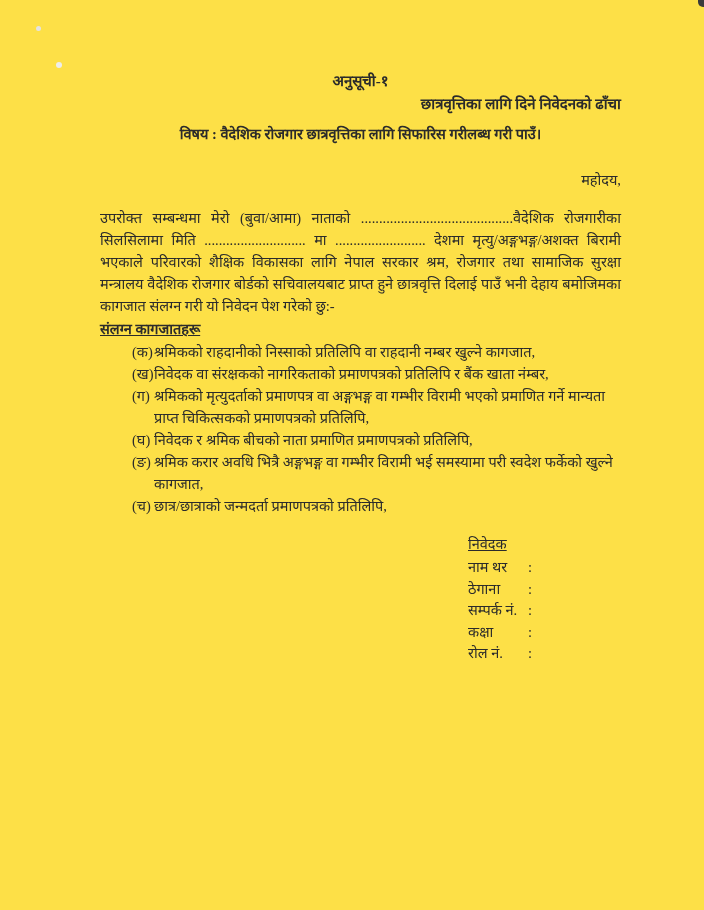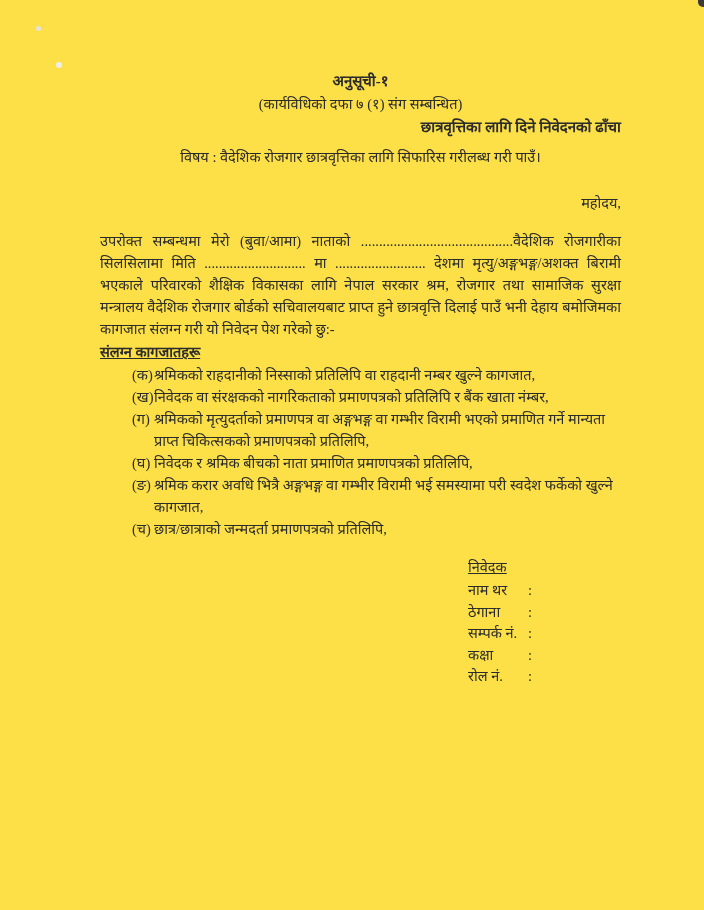--- a/index.html
+++ b/index.html
@@ -35,21 +35,21 @@
     text-align: right;
     margin-top: 5px;
     padding-right: 2px;
   }
 
   .addressee { margin-top: 3px; }
   .addressee-dots { letter-spacing: 0.5px; line-height: 18px; }
 
   .subject {
     text-align: center;
-    font-weight: normal;
+    font-weight: bold;
     margin-top: 8px;
   }
 
   .salutation { margin-top: 24px; text-align: right; }
 
   .body-par {
     margin-top: 16px;
     text-align: justify;
   }
 
@@ -102,21 +102,20 @@
 <div class="page">
 
   <span class="speck a"></span>
   <span class="speck b"></span>
   <span class="corner-mark"></span>
 
   <div class="content">
 
     <div class="hdr">
       <div class="t1">अनुसूची-१</div>
-      <div class="t2">(कार्यविधिको दफा ७ (१) संग सम्बन्धित)</div>
       <div class="t3">छात्रवृत्तिका लागि दिने निवेदनको ढाँचा</div>
     </div>
 
 
 
     <div class="subject">विषय : वैदेशिक रोजगार छात्रवृत्तिका लागि सिफारिस गरीलब्ध गरी पाउँ।</div>
 
     <div class="salutation">महोदय,</div>
 
     <p class="body-par">उपरोक्त सम्बन्धमा मेरो (बुवा/आमा) नाताको ..........................................वैदेशिक रोजगारीका सिलसिलामा मिति ............................ मा ......................... देशमा मृत्यु/अङ्गभङ्ग/अशक्त बिरामी भएकाले परिवारको शैक्षिक विकासका लागि नेपाल सरकार श्रम, रोजगार तथा सामाजिक सुरक्षा मन्त्रालय वैदेशिक रोजगार बोर्डको सचिवालयबाट प्राप्त हुने छात्रवृत्ति दिलाई पाउँ भनी देहाय बमोजिमका कागजात संलग्न गरी यो निवेदन पेश गरेको छु:-</p>

